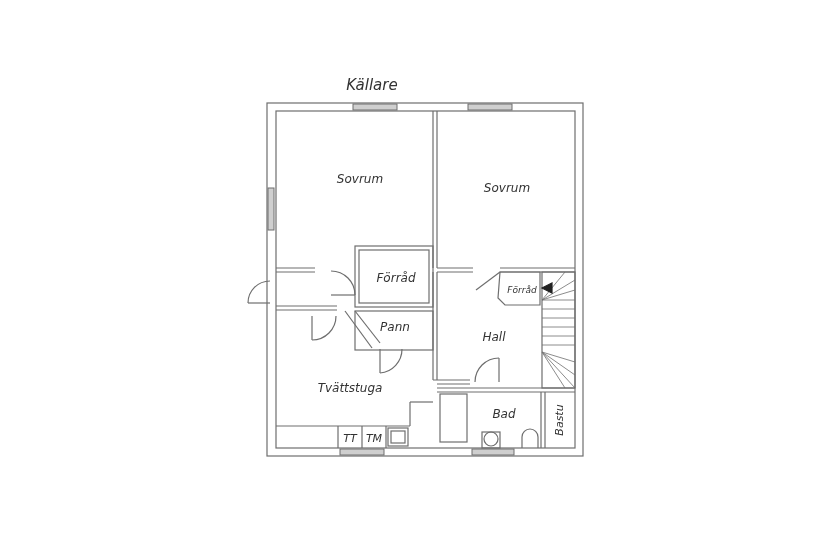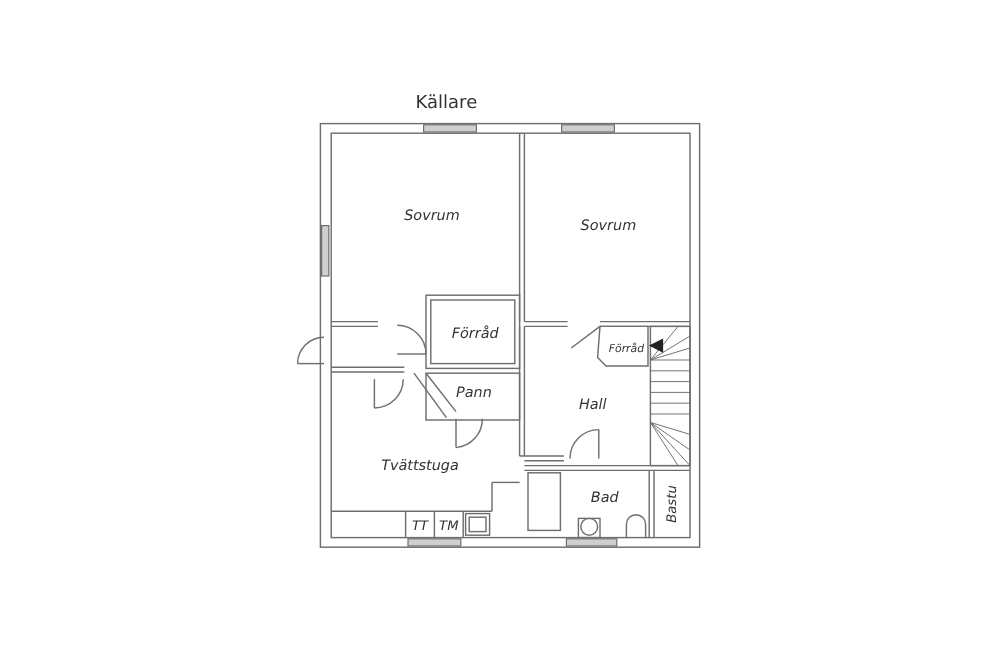--- a/index.html
+++ b/index.html
@@ -1,17 +1,17 @@
 <!DOCTYPE html>
 <html><head>
 <meta charset="utf-8">
 <style>
   html, body { margin:0; padding:0; background:#ffffff; }
   body { width:820px; height:560px; position:relative; overflow:hidden; font-family:"DejaVu Sans", sans-serif; }
-  .title { position:absolute; left:0; width:744px; top:76px; text-align:center; font-size:15px; color:#333; }
+  .title { position:absolute; left:0; width:744px; top:76px; text-align:center; font-size:15px; font-style:italic; color:#333; }
   svg { position:absolute; left:0; top:0; }
   .lbl { font-family:"DejaVu Sans", sans-serif; font-style:italic; fill:#333; }
 </style>
 </head>
 <body>
 
 <div class="title">Källare</div>
 
 <svg width="820" height="560" viewBox="0 0 820 560">
   <g fill="none" stroke="#6e6e6e" stroke-width="1.2">

